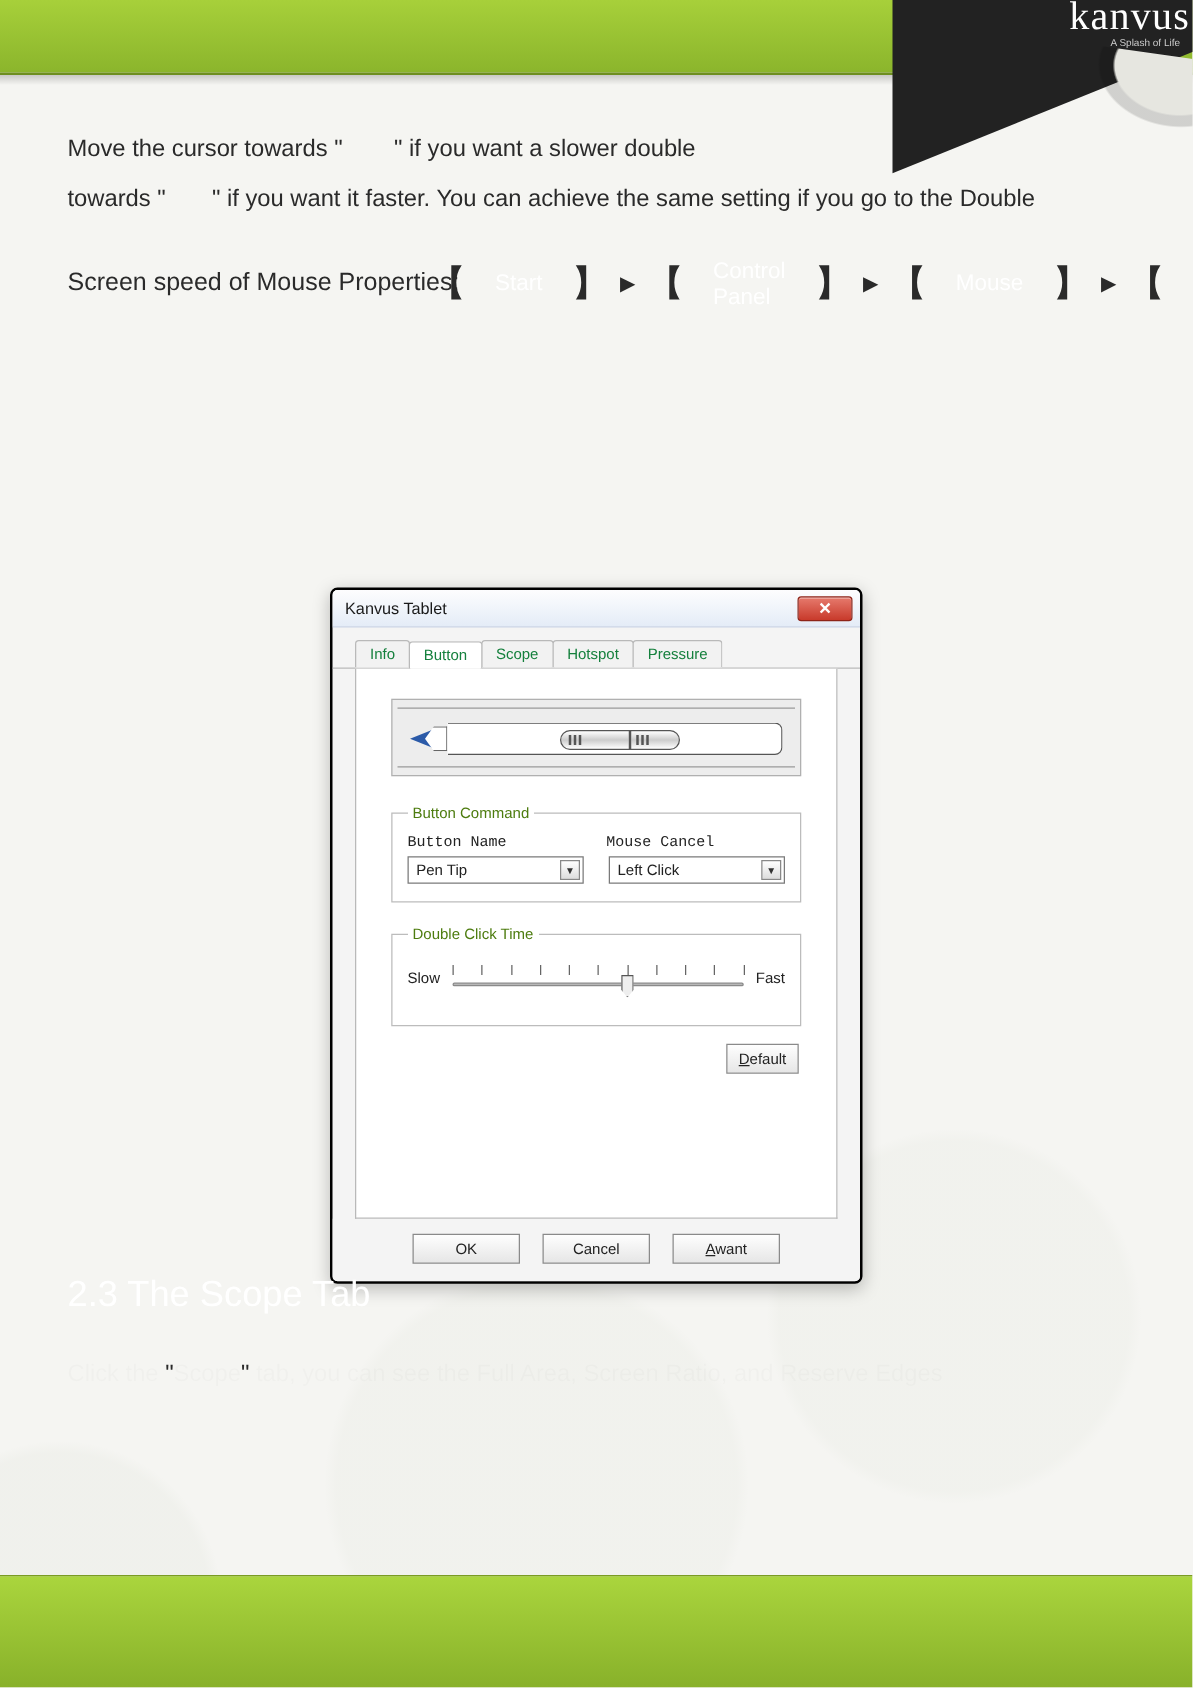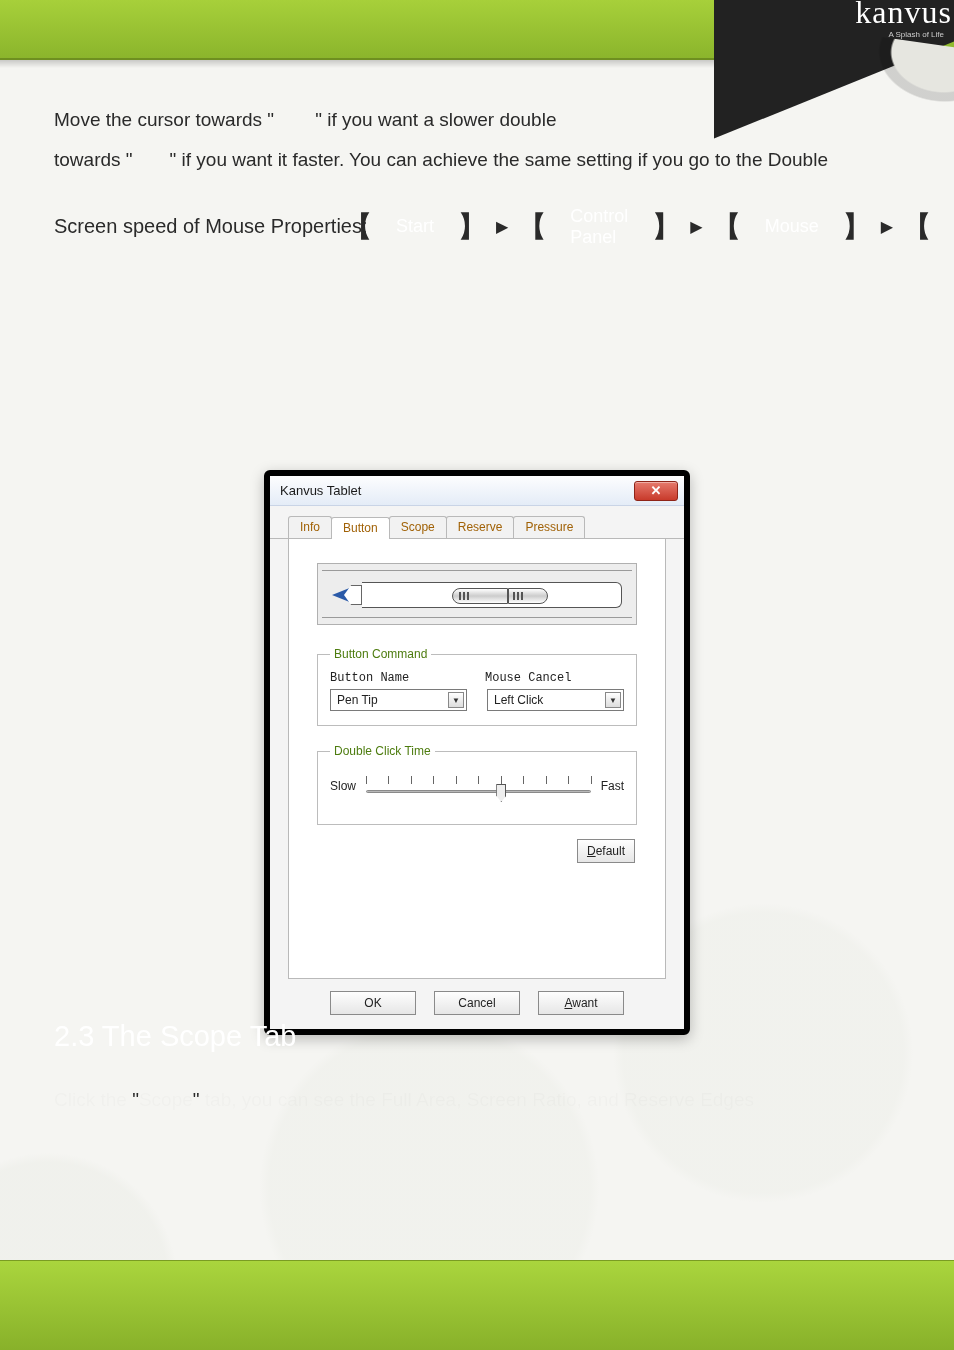--- a/index.html
+++ b/index.html
@@ -77,21 +77,21 @@
   .path .arrow { font-size: 16px; }
   .path .label { color: #fff; padding: 0 14px; font-size: 18px; }
 
   
   .win-wrap {
     position: absolute; top: 370px; left: 50%; transform: translateX(-50%);
     width: 426px;
   }
   .win {
     width: 426px; background: #f4f4f4;
-    border: 6px solid #000000;
+    border: 2px solid #000000;
     border-radius: 6px;
     box-shadow: 0 4px 14px rgba(0,0,0,0.25);
     font-family: Tahoma, Arial, sans-serif;
     font-size: 12px; color: #222;
     overflow: hidden;
   }
   .titlebar {
     background: linear-gradient(#fdfdfe, #e4ecf7);
     border-bottom: 1px solid #c9d4e6;
     height: 30px; display: flex; align-items: center; justify-content: space-between;
@@ -105,21 +105,21 @@
     color: #fff; font-weight: bold; font-size: 13px; line-height: 18px;
     text-align: center; box-shadow: inset 0 1px 0 rgba(255,255,255,.4);
   }
   .tabbar {
     padding: 10px 18px 0 18px;
     display: flex; align-items: flex-end; gap: 0;
     border-bottom: 1px solid #b9b9b9;
   }
   .tab {
     padding: 3px 11px 4px; border: 1px solid #b9b9b9; border-bottom: none;
-    background: #f2f2f2; font-size: 12px; color: #a16207;
+    background: #f2f2f2; font-size: 12px; color: #15803d;
     margin-right: -1px; border-radius: 3px 3px 0 0;
   }
   .tab.active {
     background: #fff; position: relative; top: 1px; z-index: 2;
   }
   .tab-body {
     padding: 24px 28px 14px 28px; background: #fff;
     border: 1px solid #b9b9b9; border-top: none; margin: 0 18px 0 18px;
     min-height: 440px; position: relative;
   }
@@ -276,21 +276,21 @@
         <span class="title">Kanvus Tablet</span>
         <div class="closebtn">
           <span>✕</span>
         </div>
       </div>
 
       <div class="tabbar">
         <div class="tab">Info</div>
         <div class="tab active">Button</div>
         <div class="tab">Scope</div>
-        <div class="tab">Reserve</div>
+        <div class="tab">Hotspot</div>
         <div class="tab">Pressure</div>
       </div>
 
       <div class="tab-body">
 
         <div class="pen-box">
           <div class="pen">
             <div class="pen-tip"></div>
             <div class="pen-tip2"></div>
             <div class="pen-body">

